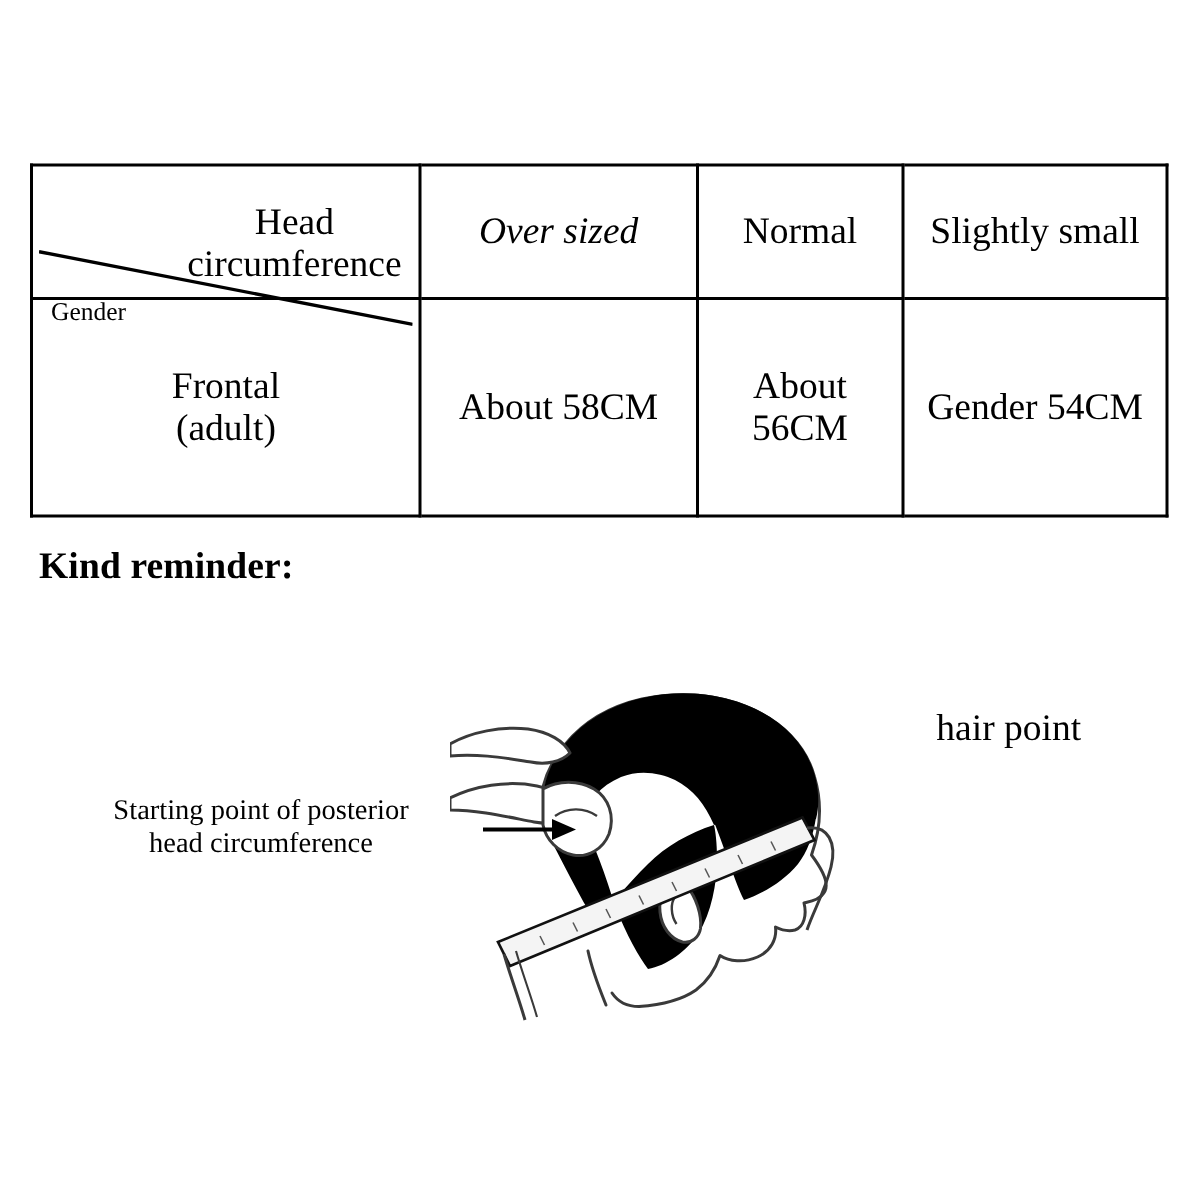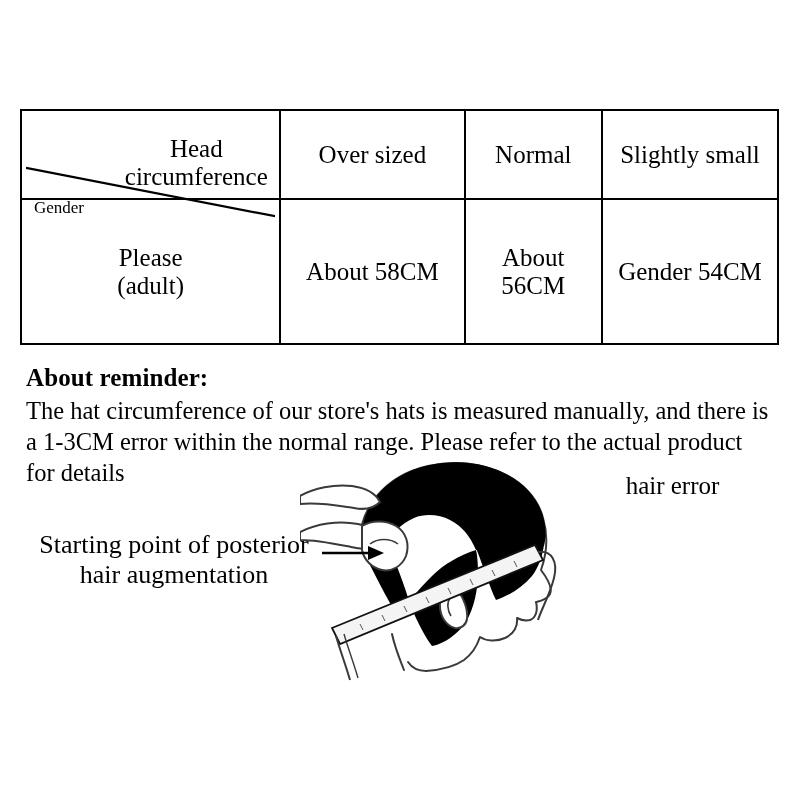--- a/index.html
+++ b/index.html
@@ -29,21 +29,21 @@
   }
   #size-table td {
     border: 2px solid #000000;
     text-align: center;
     vertical-align: middle;
     font-size: 25px;
     line-height: 1.12;
     padding: 2px 4px;
   }
   .col-head   { width: 249px; }
-  .col-over   { width: 177px; }
+  .col-over   { width: 177px; font-style: italic; }
   .col-normal { width: 132px; }
   .col-small  { width: 169px; }
 
   
   #corner-cell {
     position: relative;
     padding: 0;
     height: 89px;
   }
   #corner-cell .corner-inner {
@@ -114,21 +114,21 @@
     text-align: center;
     font-size: 25px;
     line-height: 1.16;
   }
   #label-posterior {
     position: absolute;
     left: 14px;
     top: 530px;
     width: 320px;
     text-align: center;
-    font-size: 26px;
+    font-size: 19px;
     line-height: 1.16;
   }
   #arrow-pointer {
     position: absolute;
     left: 322px;
     top: 540px;
     width: 62px;
     height: 26px;
   }
   #arrow-pointer svg { display: block; width: 100%; height: 100%; }
@@ -151,34 +151,33 @@
           <span class="corner-row-label">Gender</span>
         </div>
       </td>
       <td class="col-over">Over sized</td>
       <td class="col-normal">Normal</td>
       <td class="col-small">Slightly small</td>
     </tr>
 
     <tr>
       <td>
-        <span class="two-line">Please</span>
+        <span class="two-line">Frontal</span>
         <span class="two-line">(adult)</span>
       </td>
       <td>About 58CM</td>
       <td>About 56CM</td>
       <td>Gender 54CM</td>
     </tr>
 
   </tbody>
 </table>
 
 <div id="reminder-block">
-  <p id="reminder-title">About reminder:</p>
-  <p id="reminder-body">The hat circumference of our store's hats is measured manually, and there is a 1-3CM error within the normal range. Please refer to the actual product for details</p>
+  <p id="reminder-title">Kind reminder:</p>
 </div>
 
 <div id="diagram">
   <svg viewBox="0 0 330 250">
 
     <path d="M60 108
              C 58 72, 84 38, 128 28
              C 178 17, 232 38, 243 80
              C 249 100, 246 118, 241 132
              C 247 140, 253 150, 250 156
@@ -259,19 +258,19 @@
 </div>
 
 <div id="arrow-pointer">
   <svg viewBox="0 0 62 26">
     <line x1="0" y1="13" x2="48" y2="13" stroke="#000000" stroke-width="2.6"></line>
     <polygon points="46,6 62,13 46,20" fill="#000000"></polygon>
   </svg>
 </div>
 
 <div id="label-frontal">
-  <span class="two-line">hair error</span>
+  <span class="two-line">hair point</span>
 </div>
 
 <div id="label-posterior">
   <span class="two-line">Starting point of posterior</span>
-  <span class="two-line">hair augmentation</span>
+  <span class="two-line">head circumference</span>
 </div>
 
 </body></html>

